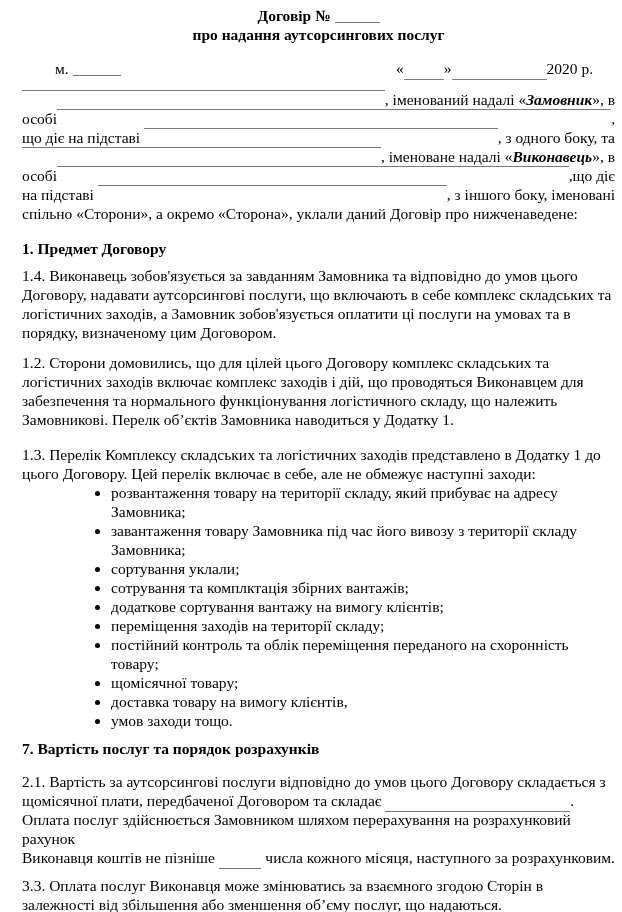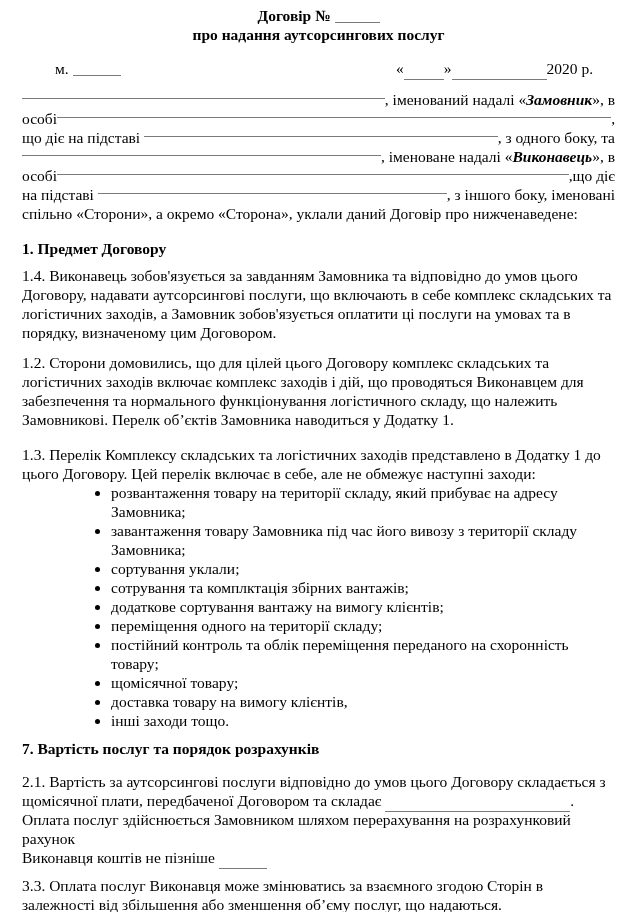--- a/index.html
+++ b/index.html
@@ -3,21 +3,21 @@
 <meta charset="utf-8">
 <style>
   html,body{margin:0;padding:0;background:#fff;}
   body{width:622px;height:912px;overflow:hidden;font-family:"Liberation Serif","DejaVu Serif",serif;color:#000;}
   .page{padding:6px 7px 0 22px;font-size:15.5px;line-height:19px;}
   .t1,.t2{text-align:center;font-weight:bold;line-height:19px;}
   .daterow{margin-top:15px;display:flex;justify-content:space-between;align-items:flex-end;}
   .daterow .left{padding-left:33px;}
   .daterow .right{padding-right:22px;display:flex;align-items:flex-end;}
   .blank{display:inline-block;border-bottom:1px solid #7a7a7a;height:13px;margin-bottom:-2px;}
-  .fline{display:flex;align-items:center;}
+  .fline{display:flex;align-items:flex-start;}
   .fline .txt{white-space:pre;}
   .fline .fblank{flex:1 1 auto;border-bottom:1px solid #7a7a7a;margin-bottom:3px;min-width:20px;}
   .bi{font-weight:bold;font-style:italic;}
   .intro{margin-top:12px;}
   .h{font-weight:bold;}
   .h1m{margin-top:16px;}
   .p11{margin-top:8px;}
   .p12{margin-top:11px;}
   .p13{margin-top:16px;}
   ul.items{margin:0;padding:0 0 0 57px;list-style:disc;}
@@ -97,40 +97,41 @@
   <div class="p12">1.2. Сторони домовились, що для цілей цього Договору комплекс складських та логістичних заходів включає комплекс заходів і дій, що проводяться Виконавцем для забезпечення та нормального функціонування логістичного складу, що належить Замовникові. Перелк об’єктів Замовника наводиться у Додатку 1.</div>
 
   <div class="p13">1.3. Перелік Комплексу складських та логістичних заходів представлено в Додатку 1 до цього Договору. Цей перелік включає в себе, але не обмежує наступні заходи:</div>
 
   <ul class="items">
     <li>розвантаження товару на території складу, який прибуває на адресу Замовника;</li>
     <li>завантаження товару Замовника під час його вивозу з території складу Замовника;</li>
     <li>сортування уклали;</li>
     <li>сотрування та комплктація збірних вантажів;</li>
     <li>додаткове сортування вантажу на вимогу клієнтів;</li>
-    <li>переміщення одного на території складу;</li>
+    <li>переміщення заходів на території складу;</li>
     <li>постійний контроль та облік переміщення переданого на схоронність товару;</li>
     <li>щомісячної товару;</li>
     <li>доставка товару на вимогу клієнтів,</li>
-    <li>інші заходи тощо.</li>
+    <li>умов заходи тощо.</li>
   </ul>
 
   <div class="h h2m">7. Вартість послуг та порядок розрахунків</div>
 
   <div class="p21">
     <div>2.1. Вартість за аутсорсингові послуги відповідно до умов цього Договору складається з</div>
     <div class="row">
         <span class="txt">щомісячної плати, передбаченої Договором та складає </span>
         <span class="blank w185"></span>
         <span class="txt">.</span>
       </div>
     <div>Оплата послуг здійснюється Замовником шляхом перерахування на розрахунковий рахунок</div>
     <div class="row">
         <span class="txt">Виконавця коштів не пізніше </span>
         <span class="blank w48"></span>
+        <span class="txt"> числа кожного місяця, наступного за розрахунковим.</span>
       </div>
   </div>
 
   <div class="p22">3.3. Оплата послуг Виконавця може змінюватись за взаємного згодою Сторін в залежності від збільшення або зменшення об’єму послуг, що надаються.</div>
 
   <div class="h h3m">3. Права та обов’язки Сторін</div>
 
   <div class="p31">3.1. Виконавець зобов’язаний:</div>
 
 </div>

